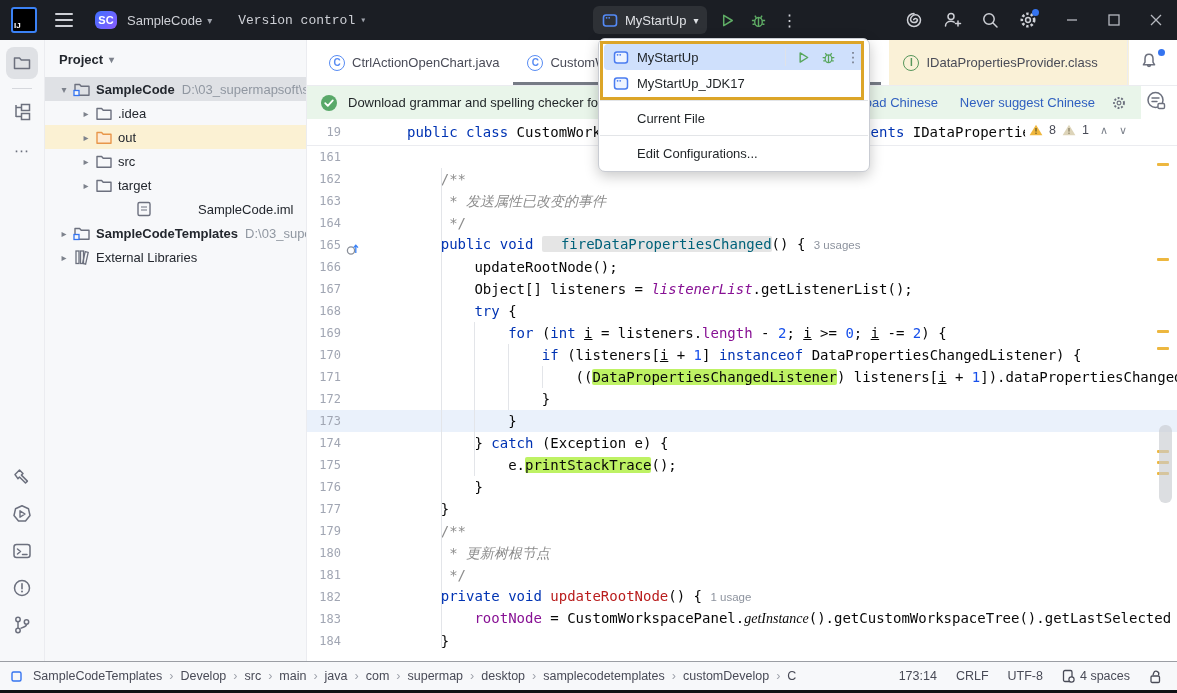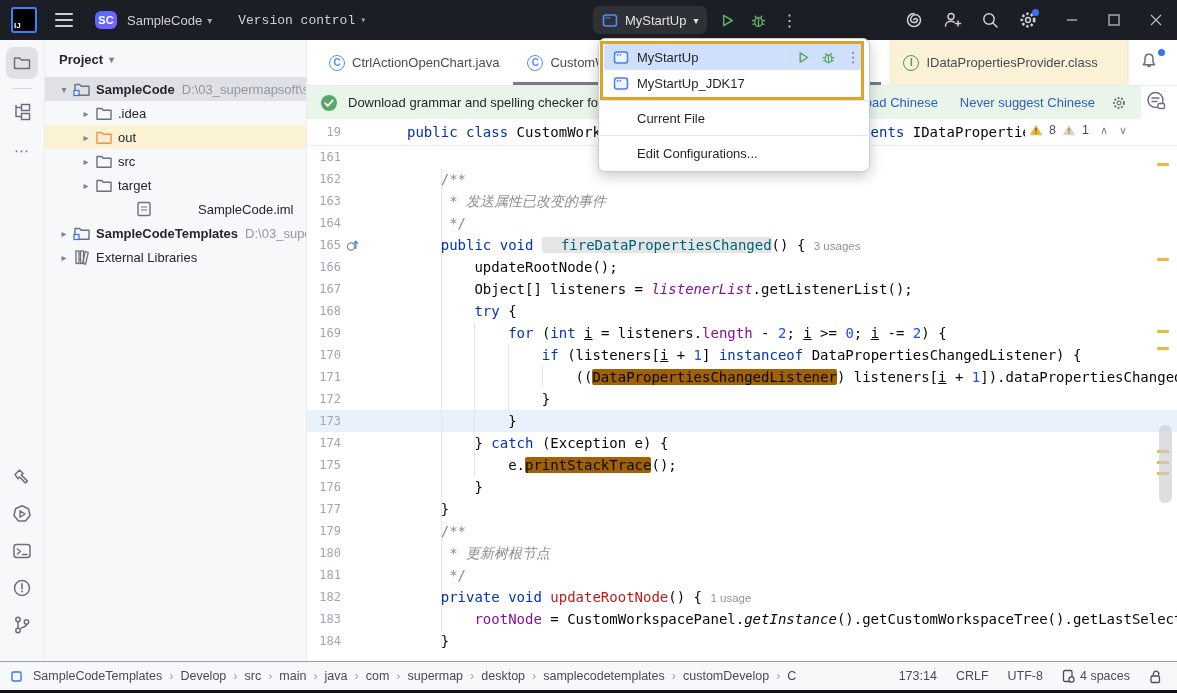--- a/index.html
+++ b/index.html
@@ -64,28 +64,28 @@
   .banner .bmsg{margin-left:10px;white-space:nowrap;overflow:hidden;}
   .blink{color:#3060c0;cursor:pointer;white-space:nowrap;}
   .banner-gear{margin:0 14px 0 16px;cursor:pointer;}
   .float-ic{position:absolute;top:49px;right:7px;width:26px;height:26px;cursor:pointer;}
   .sticky{position:relative;height:26px;border-bottom:1px solid #ebecf0;display:flex;align-items:center;background:#fff;}
   .mono{font-family:"DejaVu Sans Mono",monospace;font-size:14px;}
   .lnum{width:34px;text-align:right;color:#a1a6b3;font-family:"DejaVu Sans Mono",monospace;font-size:12px;flex:none;}
   .gslot{width:22px;flex:none;display:flex;align-items:center;justify-content:center;}
   .ltext{white-space:pre;padding-left:44px;color:#080808;}
   .code{position:relative;}
-  .code-line{display:flex;align-items:center;height:22px;line-height:22px;}
+  .code-line{display:flex;align-items:flex-end;height:22px;line-height:22px;}
   .code-line.current{background:#eaf1fb;}
   .k{color:#0033b3;} .c{color:#8c8c8c;} .ci{color:#8c8c8c;font-style:italic;}
   .f{color:#871094;} .fi{color:#871094;font-style:italic;}
   .n{color:#1750eb;} .d{color:#b91c1c;}
   .dh{color:#00627a;background:#e5e5e5;border-radius:2px;padding-left:19px;}
-  .h{background:#a16207;border-radius:2px;}
-  .mi{font-style:italic;} .u{text-decoration:underline;}
+  .h{background:#bef264;border-radius:2px;}
+  .mi{font-style:italic;font-family:Liberation Serif, serif;} .u{text-decoration:underline;}
   .hint{color:#8d939e;font-family:"Liberation Sans",sans-serif;font-size:11.5px;}
   .guide{position:absolute;width:1px;background:#e3e5e9;}
   .inspections{position:absolute;top:81px;right:46px;display:flex;align-items:center;gap:6px;
                font-size:12.5px;color:#494b57;background:#fff;padding:2px 4px;border-radius:4px;}
   .insp-chev{color:#7d828c;font-size:11px;margin-left:5px;cursor:pointer;}
   .stripe{position:absolute;top:46px;bottom:0;right:6px;width:16px;}
   .smark{position:absolute;left:2px;width:12px;height:3px;background:#edb73f;border-radius:1px;}
   .vthumb{position:absolute;right:-1px;width:13px;height:78px;background:#caccd1;opacity:.65;border-radius:6px;}
   
   .statusbar{position:absolute;left:0;right:0;bottom:3px;height:28px;background:#f7f8fa;

